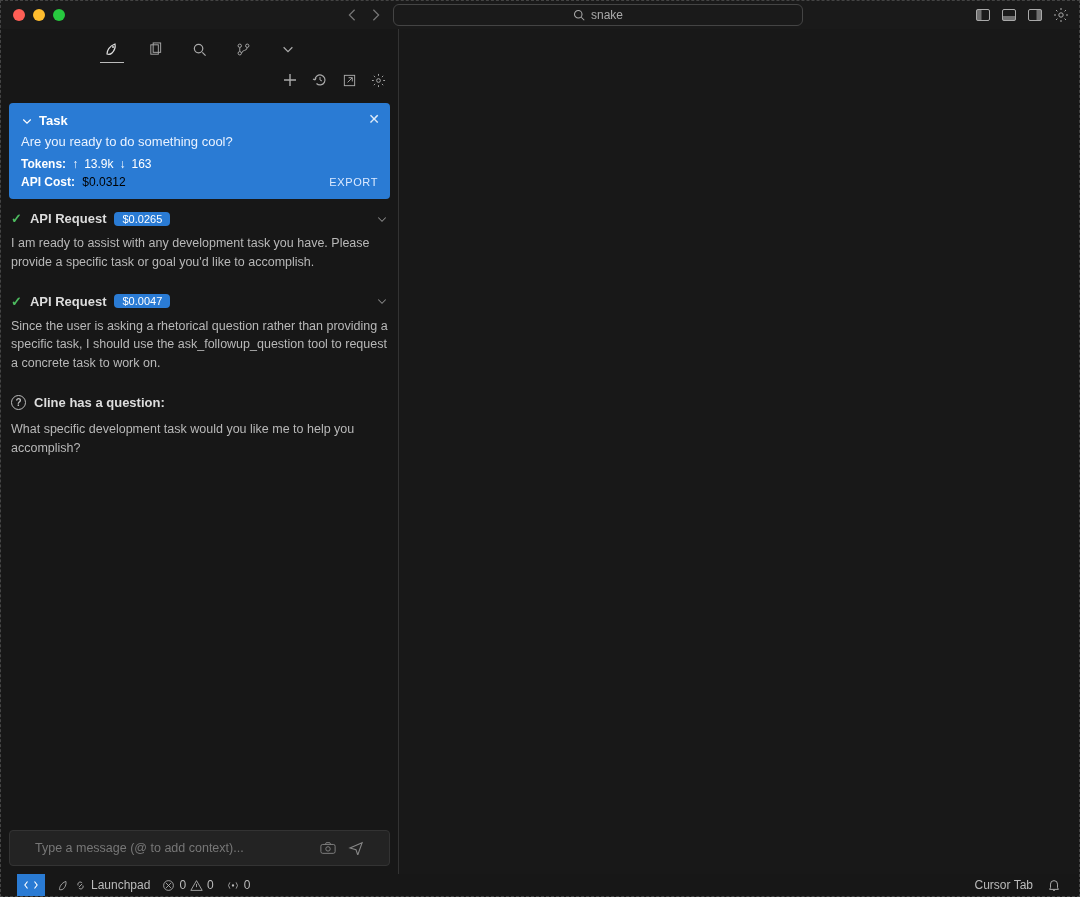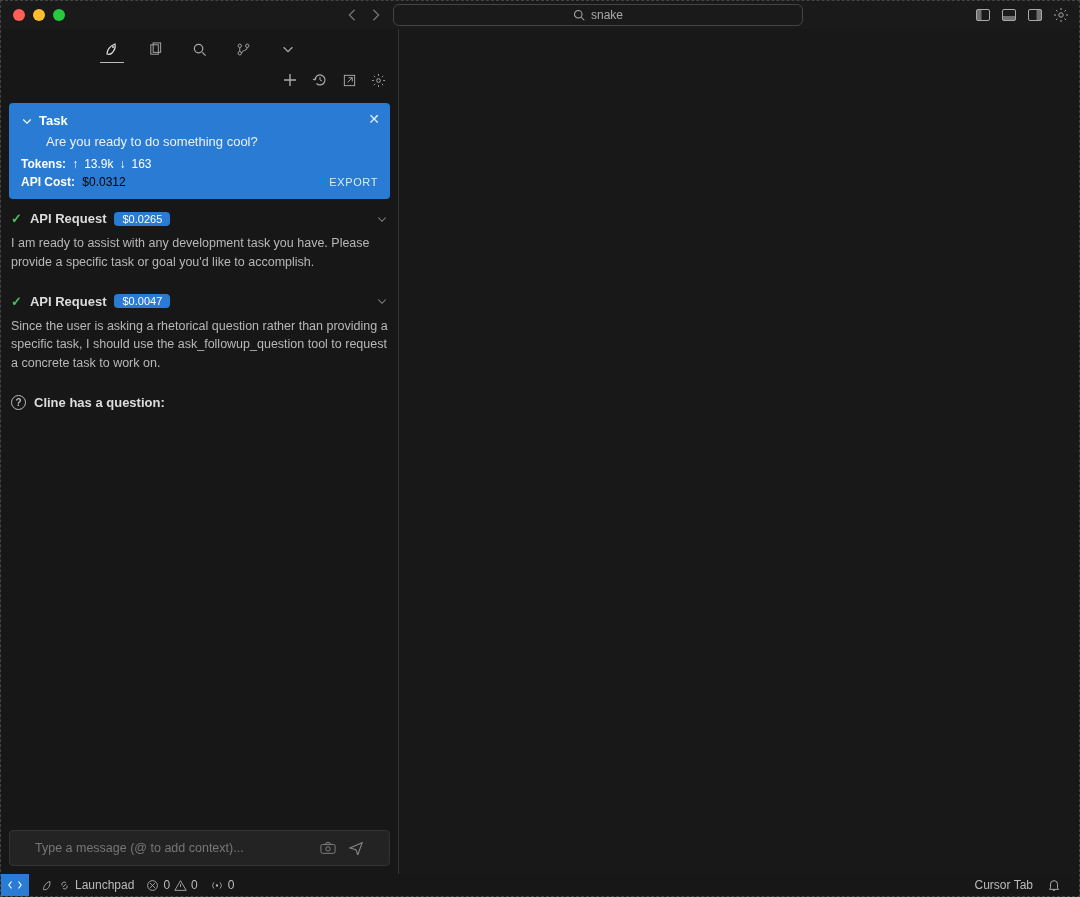--- a/index.html
+++ b/index.html
@@ -28,21 +28,21 @@
   .tabstrip .tabicon { display: inline-flex; align-items: center; justify-content: center; height: 28px; width: 24px; }
   .tabstrip .tabicon.active { border-bottom: 1px solid #bbb; color: #fff; }
   .action-row { height: 30px; display: flex; align-items: center; justify-content: flex-end; gap: 14px; padding-right: 12px; color: #aaa; }
   .action-row .aicon { display: inline-flex; }
 
   .sidebar-content { flex: 1; overflow: auto; padding: 8px 8px 0 8px; display: flex; flex-direction: column; gap: 12px; }
 
   .task-card { background: #2a7bd4; color: #fff; border-radius: 4px; padding: 10px 12px; position: relative; }
   .task-head { display: flex; align-items: center; gap: 6px; font-size: 13px; font-weight: 600; }
   .task-close { position: absolute; top: 8px; right: 10px; color: rgba(255,255,255,0.85); font-size: 14px; }
-  .task-prompt { margin-top: 6px; font-size: 13px; color: #e9f2ff; margin-left: 25px; }
+  .task-prompt { margin-top: 6px; font-size: 13px; color: #e9f2ff; }
   .task-tokens { margin-top: 8px; font-size: 12px; display: flex; align-items: center; gap: 6px; }
   .task-tokens .label { font-weight: bold; }
   .task-cost-row { display: flex; align-items: center; justify-content: space-between; margin-top: 4px; font-size: 12px; }
   .export { letter-spacing: 0.6px; font-size: 11px; color: #dceaff; }
 
   .req-block { padding: 0 2px; }
   .req-head { display: flex; align-items: center; gap: 8px; font-size: 13px; }
   .check { color: #4dbb5f; font-weight: bold; }
   .req-title { font-weight: 600; color: #ddd; }
   .cost-badge { background: #2a7bd4; color: #fff; border-radius: 4px; padding: 1px 8px; font-size: 11px; }
@@ -58,21 +58,21 @@
   .inputbar { margin: 8px; height: 36px; background: #232323; border: 1px solid #333; border-radius: 4px; display: flex; align-items: center; padding: 0 25px; gap: 10px; }
   .inputbar input { flex: 1; background: transparent; border: none; outline: none; color: #ccc; font-size: 12.5px; }
   .inputbar input::placeholder { color: #777; }
   .inputbar .ibicons { display:flex; gap:12px; color:#888; }
 
   
   .editor { flex: 1; background: #181818; position: relative; }
 
   
   .statusbar { height: 22px; background: #171717; display: flex; align-items: center; font-size: 12px; color: #bbb; }
-  .status-left { display: flex; align-items: center; gap: 12px; padding-left: 0; }
+  .status-left { display: flex; align-items: center; gap: 12px; padding-left: 16px; }
   .remote { background: #2a7bd4; color:#fff; width: 28px; height: 22px; display:flex; align-items:center; justify-content:center; font-size: 12px; }
   .status-item { display: flex; align-items: center; gap: 4px; }
   .status-right { margin-left: auto; display: flex; align-items: center; gap: 14px; padding-right: 18px; }
 
   svg { display: block; }
 </style>
 </head>
 <body>
 
 <div class="titlebar">
@@ -249,20 +249,21 @@
         <div class="req-body">
           <p>Since the user is asking a rhetorical question rather than providing a specific task, I should use the ask_followup_question tool to request a concrete task to work on.</p>
         </div>
       </div>
 
       <div class="question-block">
         <div class="question-head">
           <span class="qcircle">?</span>
           <span>Cline has a question:</span>
         </div>
+        <div class="question-text">What specific development task would you like me to help you accomplish?</div>
       </div>
 
     </div>
 
     <div class="inputbar">
       <input type="text" placeholder="Type a message (@ to add context)..." style="">
       <div class="ibicons">
         <span>
           <svg width="16" height="14" viewBox="0 0 18 14">
               <rect x="1" y="3" width="16" height="10" rx="2" stroke="#888" fill="none"></rect>

